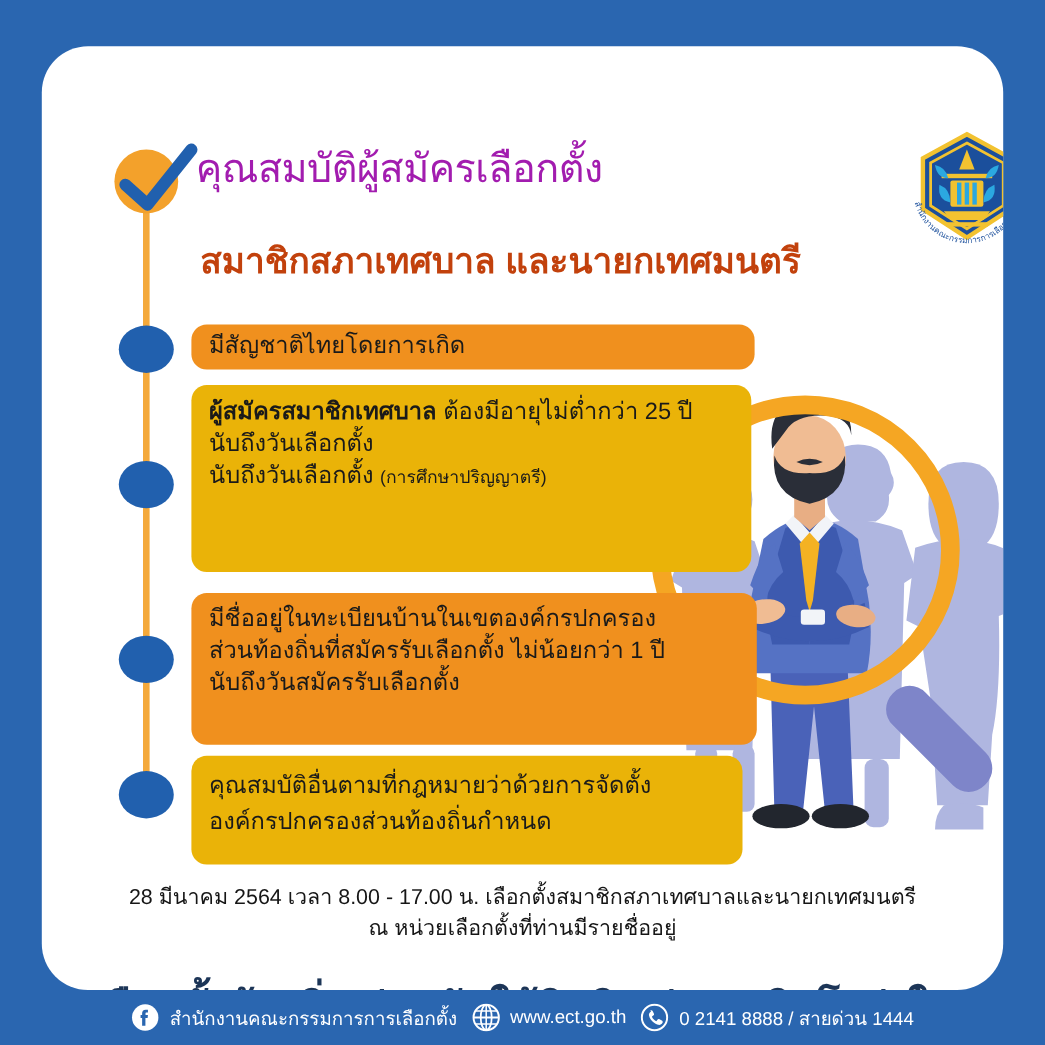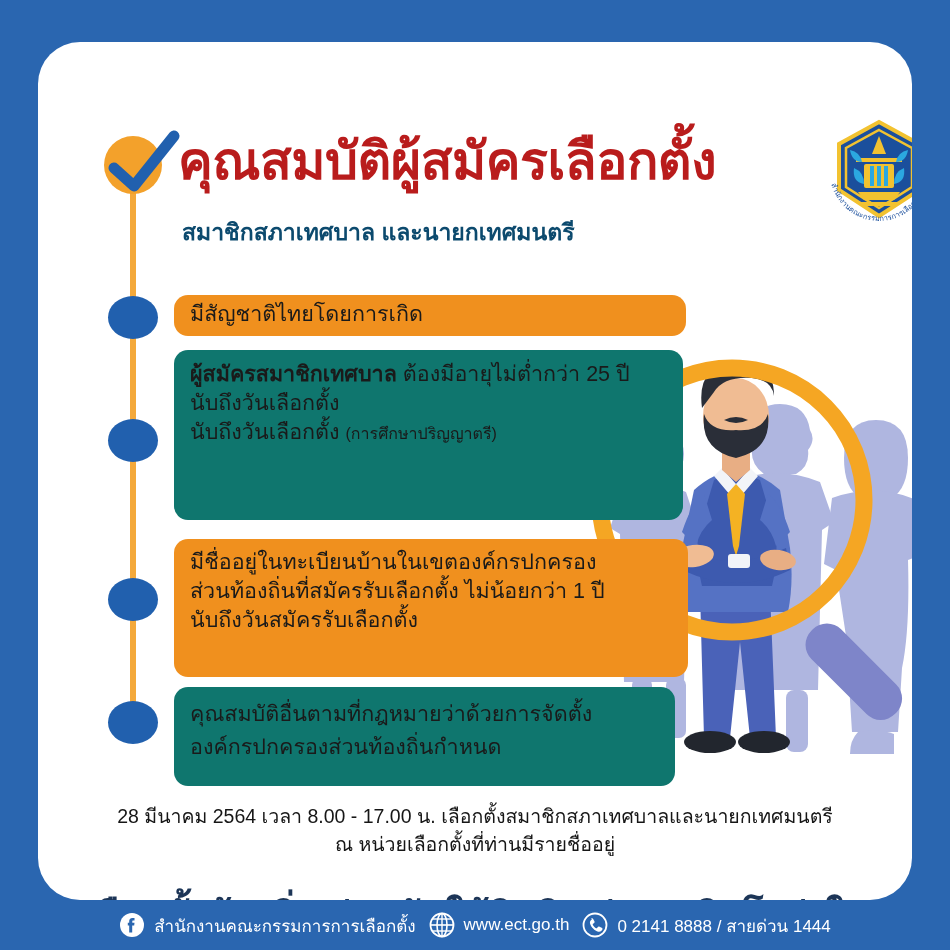--- a/index.html
+++ b/index.html
@@ -86,51 +86,51 @@
   .dot.d1 { top: 254px; }
   .dot.d2 { top: 377px; }
   .dot.d3 { top: 536px; }
   .dot.d4 { top: 659px; }
 
   
   .title {
     position: absolute;
     left: 140px;
     top: 92px;
-    font-size: 52px;
-    font-weight: bold;
-    color: #b91c1c;
+    font-size: 36px;
+    font-weight: normal;
+    color: #a21caf;
     letter-spacing: -0.5px;
     line-height: 1.05;
     white-space: nowrap;
   }
   .subtitle {
     position: absolute;
     left: 144px;
     top: 178px;
-    font-size: 23px;
+    font-size: 32px;
     font-weight: bold;
-    color: #0c4a6e;
+    color: #c2410c;
     line-height: 1.1;
     white-space: nowrap;
   }
 
   
   .box {
     position: absolute;
     left: 136px;
     border-radius: 14px;
     box-sizing: border-box;
     padding: 7px 18px 25px 16px;
     font-size: 21.5px;
     line-height: 1.345;
     color: #1A1A1A;
   }
   .box.orange { background: #F0901E; }
-  .box.yellow { background: #0f766e; }
+  .box.yellow { background: #eab308; }
 
   .box.b1 { top: 253px; width: 512px; height: 41px; padding-top: 5px; }
   .box.b2 { top: 308px; width: 509px; height: 170px; padding-top: 10px; }
   .box.b3 { top: 497px; width: 514px; height: 138px; padding-top: 9px; }
   .box.b4 { top: 645px; width: 501px; height: 99px; padding-top: 11px; line-height: 1.55; }
 
   .box b { font-weight: bold; }
   .box .small { font-size: 16px; }
 
   

